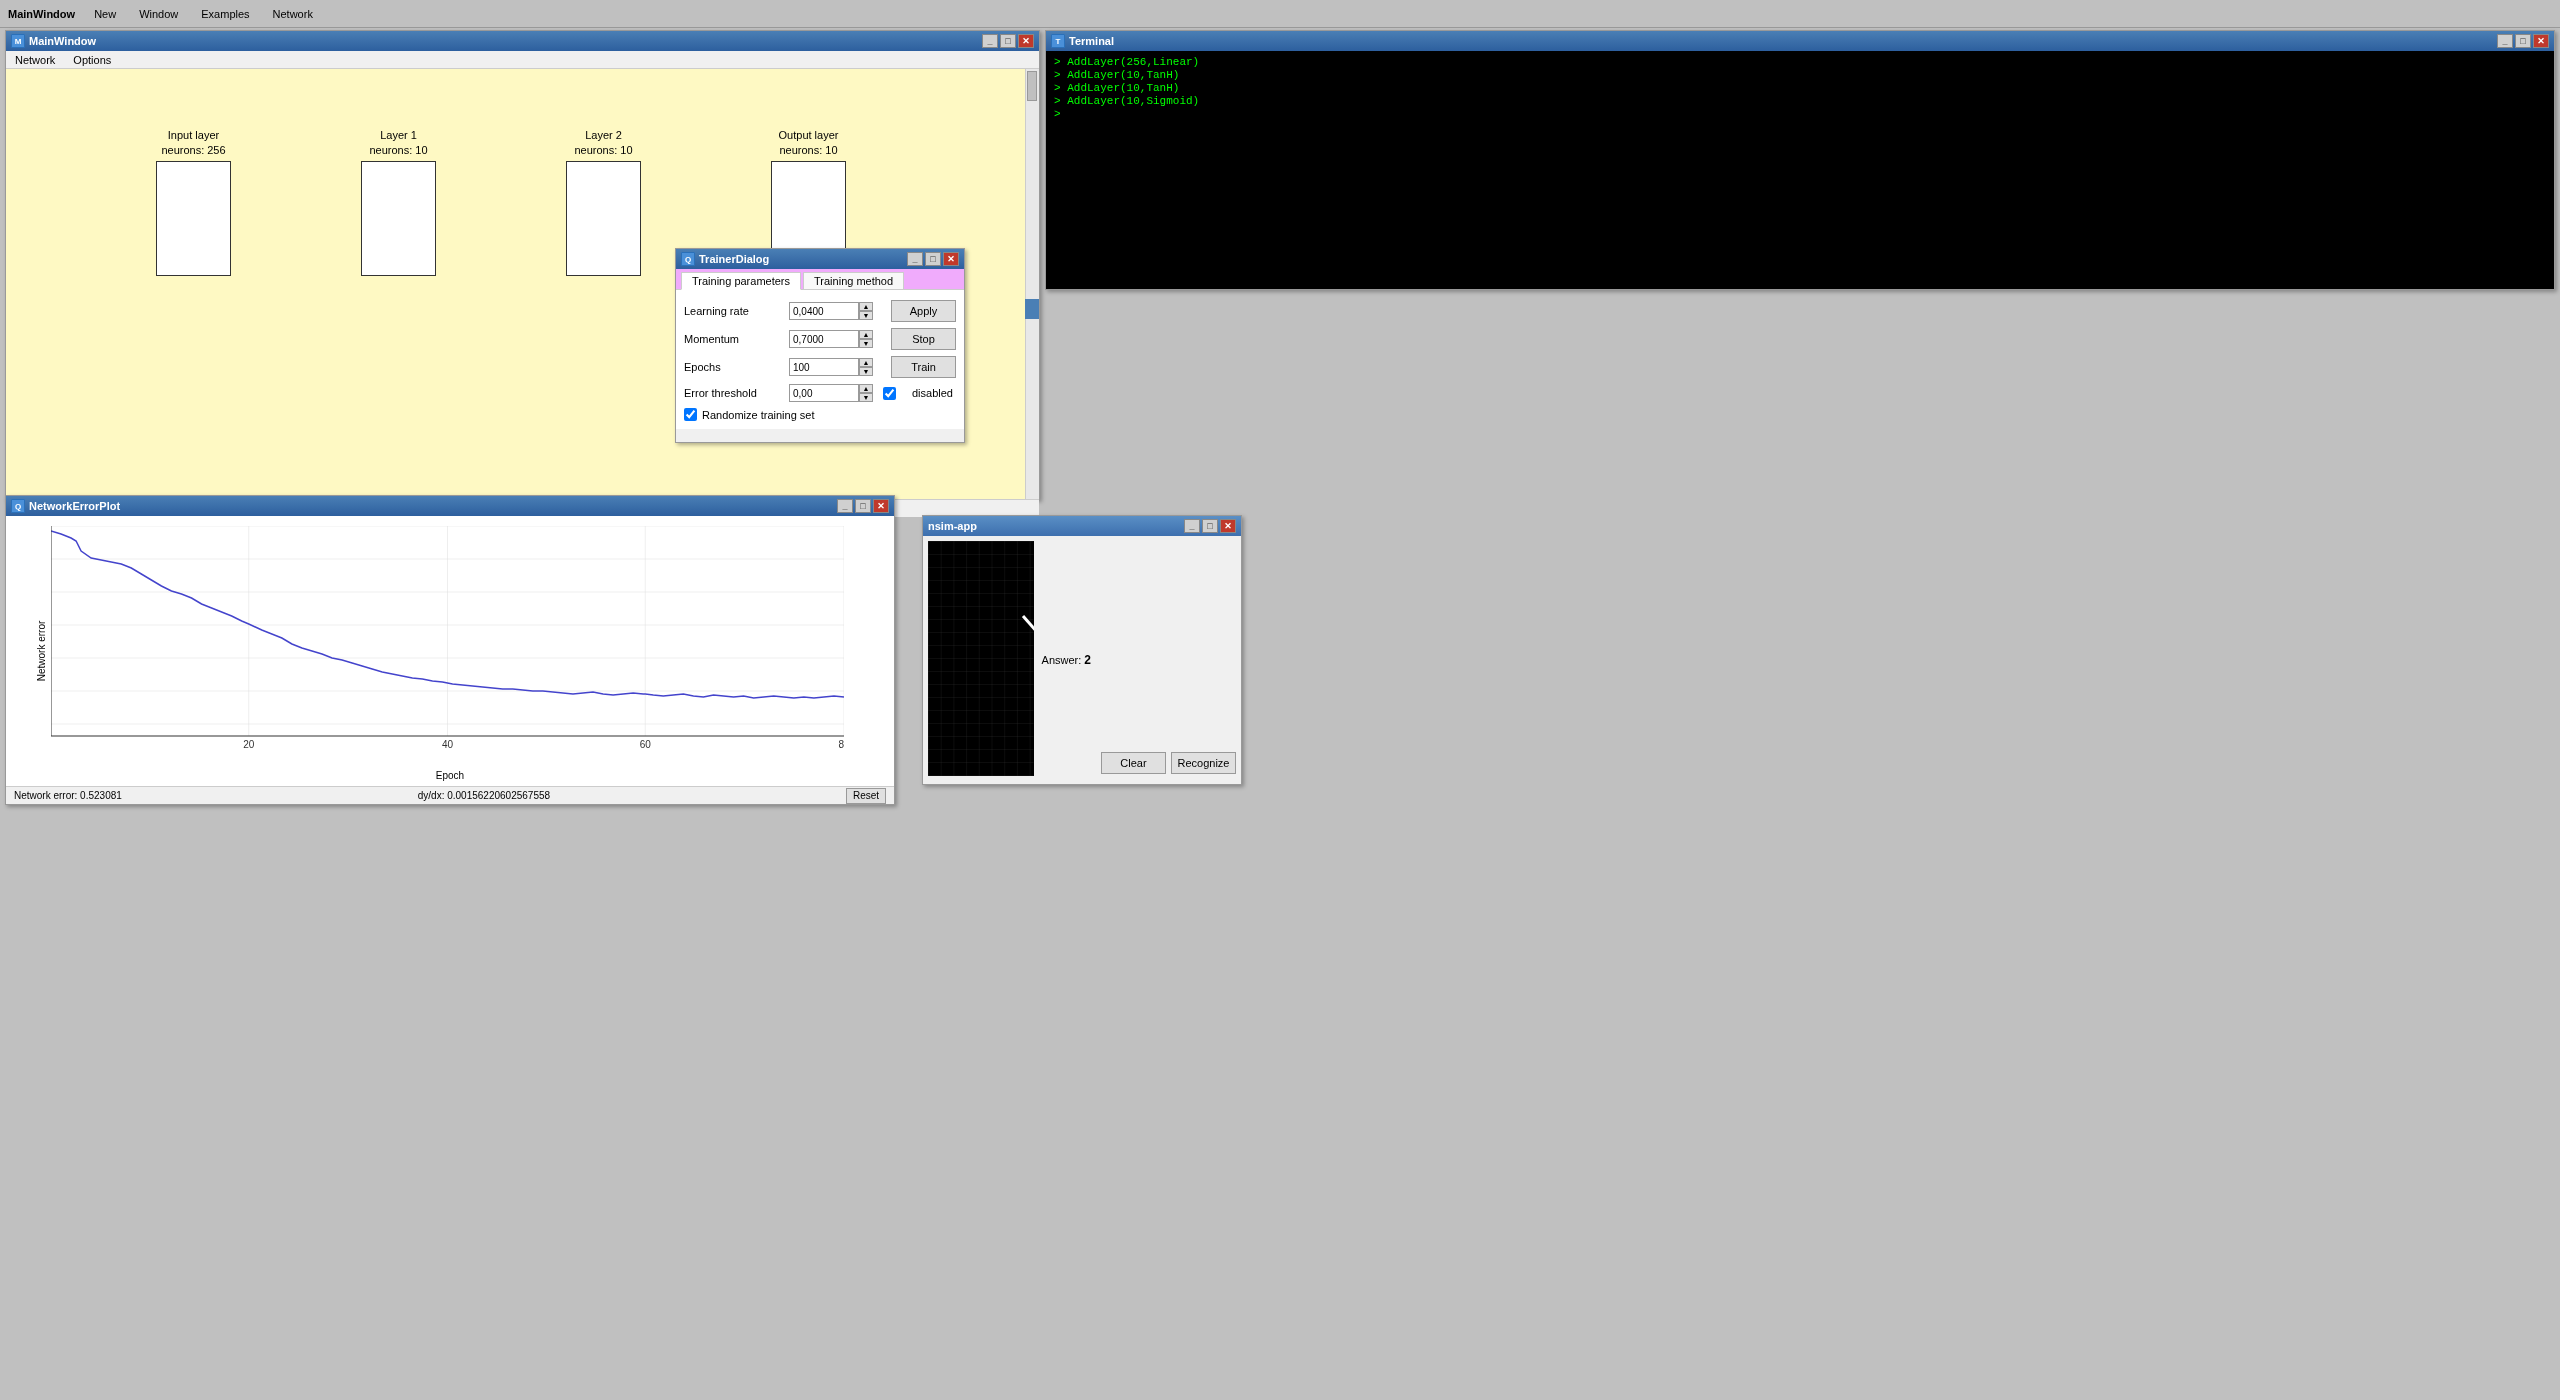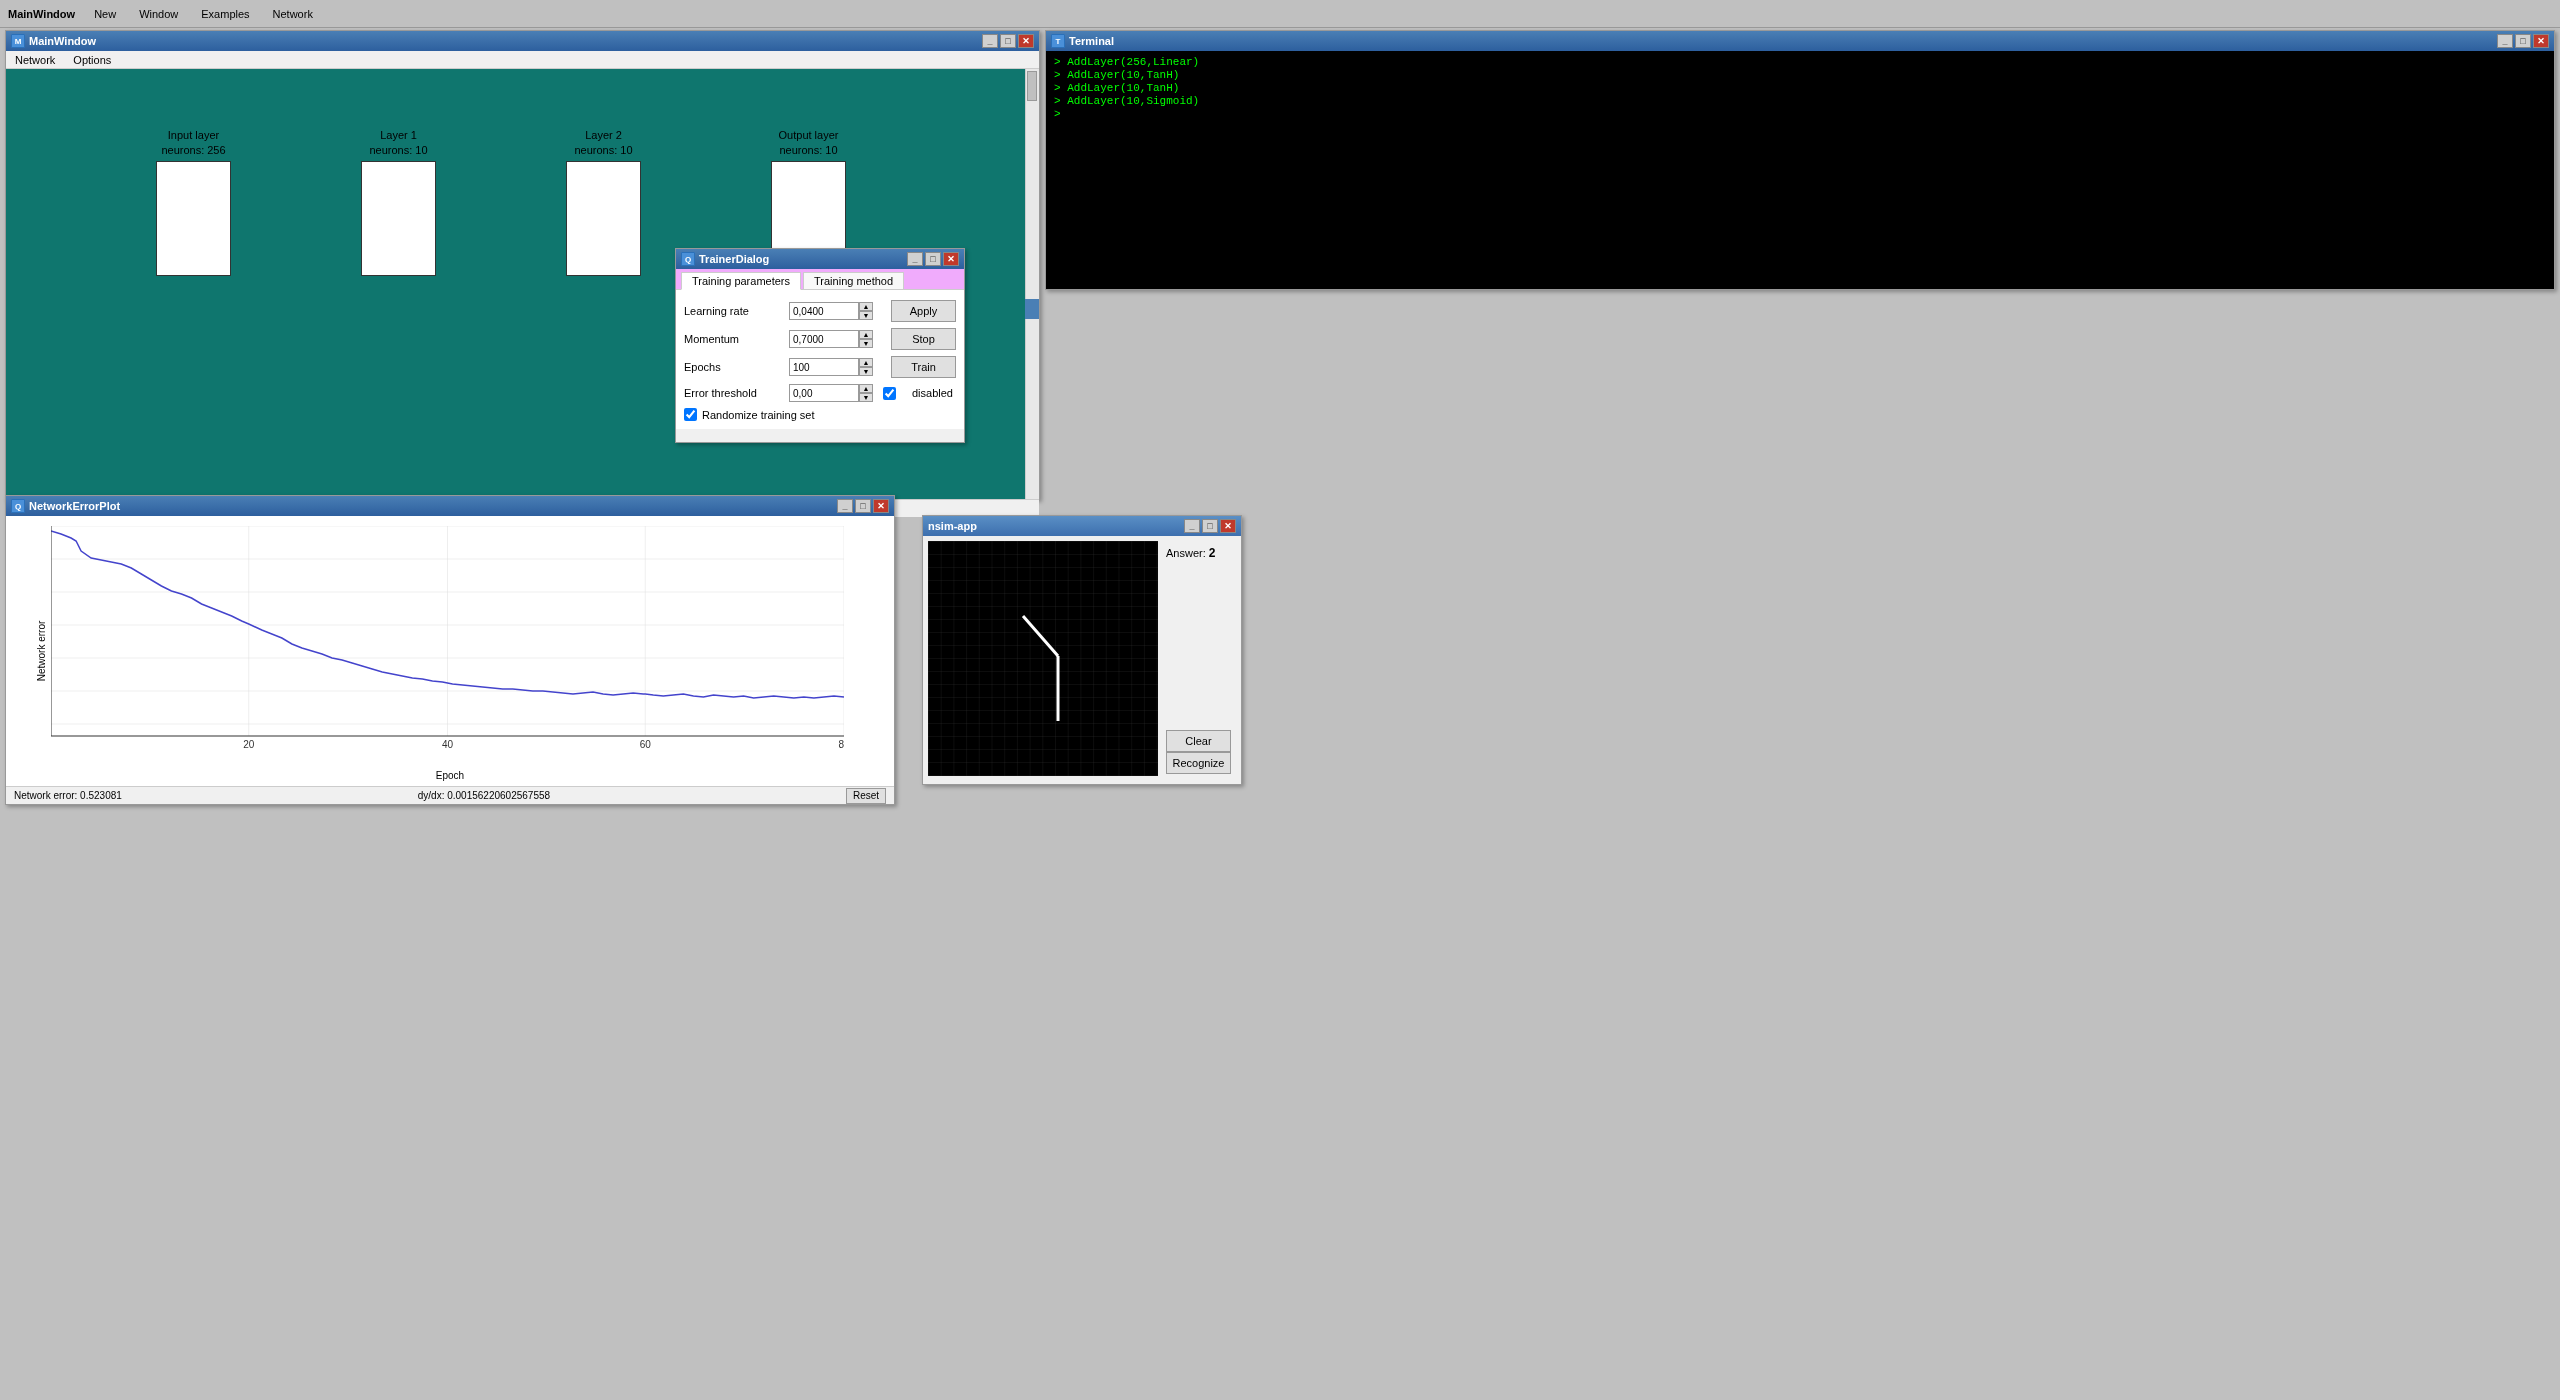--- a/index.html
+++ b/index.html
@@ -88,21 +88,21 @@
     
     #main-window {
       left: 5px;
       top: 30px;
       width: 1035px;
       height: 470px;
     }
     .main-content {
       width: 100%;
       height: calc(100% - 38px);
-      background: #0f766e;
+      background: #fef9c3;
       position: relative;
       overflow: hidden;
     }
     .scrollbar-v {
       position: absolute;
       right: 0;
       top: 0;
       width: 14px;
       height: 100%;
       background: #e8e8e8;
@@ -297,21 +297,22 @@
     }
     .nsim-content {
       display: flex;
       height: calc(100% - 20px);
       background: #f0f0f0;
       padding: 5px;
       gap: 8px;
     }
     .nsim-sidebar {
       display: flex;
-      flex-direction: column;
+      flex-direction: row;
+      gap: 5px;
       padding: 5px 0;
       justify-content: flex-end;
     }
     .nsim-btn {
       width: 65px;
       height: 22px;
       background: #e0e0e0;
       border: 1px solid #999;
       font-size: 11px;
       cursor: pointer;

